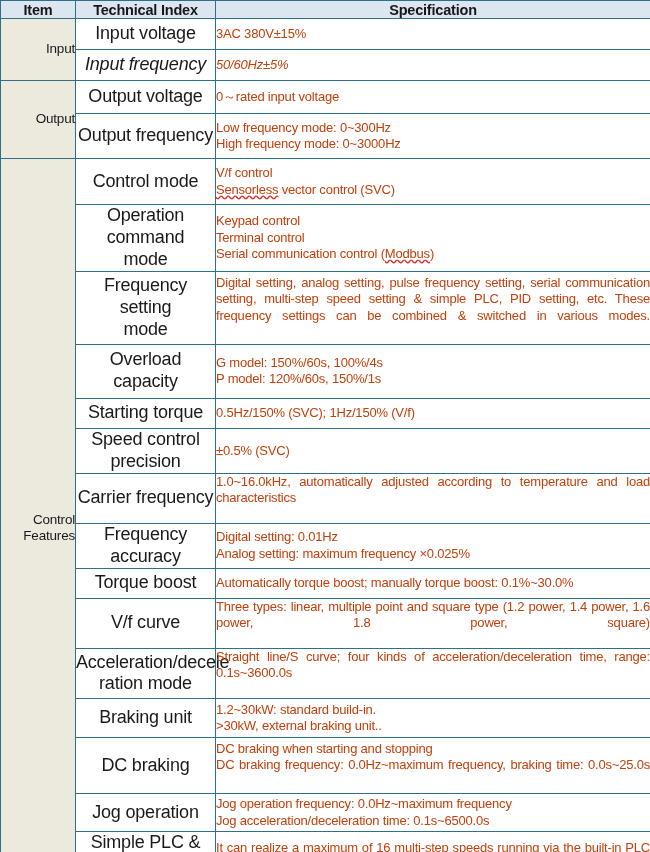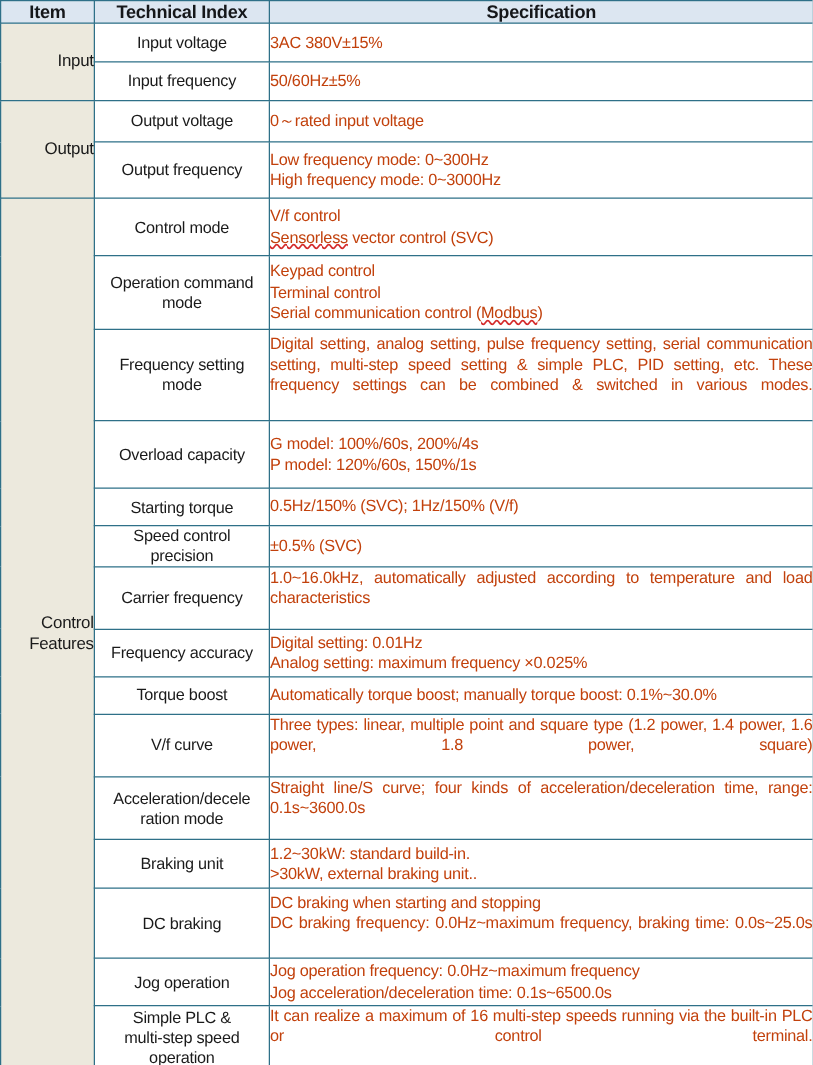--- a/index.html
+++ b/index.html
@@ -46,21 +46,21 @@
     font-size: 13.5px;
     color: #1a1a1a;
     line-height: 1.25;
     letter-spacing: -0.2px;
   }
 
   
   .idx-cell {
     background: #ffffff;
     text-align: center;
-    font-size: 13px;
+    font-size: 18px;
     line-height: 1.22;
     letter-spacing: -0.2px;
     padding: 3px 4px;
     color: #1a1a1a;
   }
 
   
   .spec-cell {
     background: #ffffff;
     text-align: justify;
@@ -113,21 +113,21 @@
   <tbody id="table-body">
       <tr style="height: 31px;">
         <td class="item-cell" rowspan="2">
           <div>Input</div>
         </td>
         <td class="idx-cell">Input voltage</td>
         <td class="spec-cell">
           <span class="line">3AC 380V±15%</span>
         </td>
       </tr>
-      <tr style="height: 31px;">
+      <tr style="height: 31px; font-style: italic;">
         <td class="idx-cell">Input frequency</td>
         <td class="spec-cell">
           <span class="line">50/60Hz±5%</span>
         </td>
       </tr>
       <tr style="height: 33px;">
         <td class="item-cell" rowspan="2">
           <div>Output</div>
         </td>
         <td class="idx-cell">Output voltage</td>
@@ -168,21 +168,21 @@
           <div>Frequency setting</div>
           <div>mode</div>
         </td>
         <td class="spec-cell">
           <div class="para">Digital setting, analog setting, pulse frequency setting, serial communication setting, multi-step speed setting &amp; simple PLC, PID setting, etc. These frequency settings can be combined &amp; switched in various modes.</div>
         </td>
       </tr>
       <tr style="height: 54px;">
         <td class="idx-cell">Overload capacity</td>
         <td class="spec-cell">
-          <span class="line">G model: 100%/60s, 200%/4s</span>
+          <span class="line">G model: 150%/60s, 100%/4s</span>
           <span class="line">P model: 120%/60s, 150%/1s</span>
         </td>
       </tr>
       <tr style="height: 30px; padding-left: 37px;">
         <td class="idx-cell">Starting torque</td>
         <td class="spec-cell">
           <span class="line">0.5Hz/150% (SVC); 1Hz/150% (V/f)</span>
         </td>
       </tr>
       <tr style="height: 32px;">

